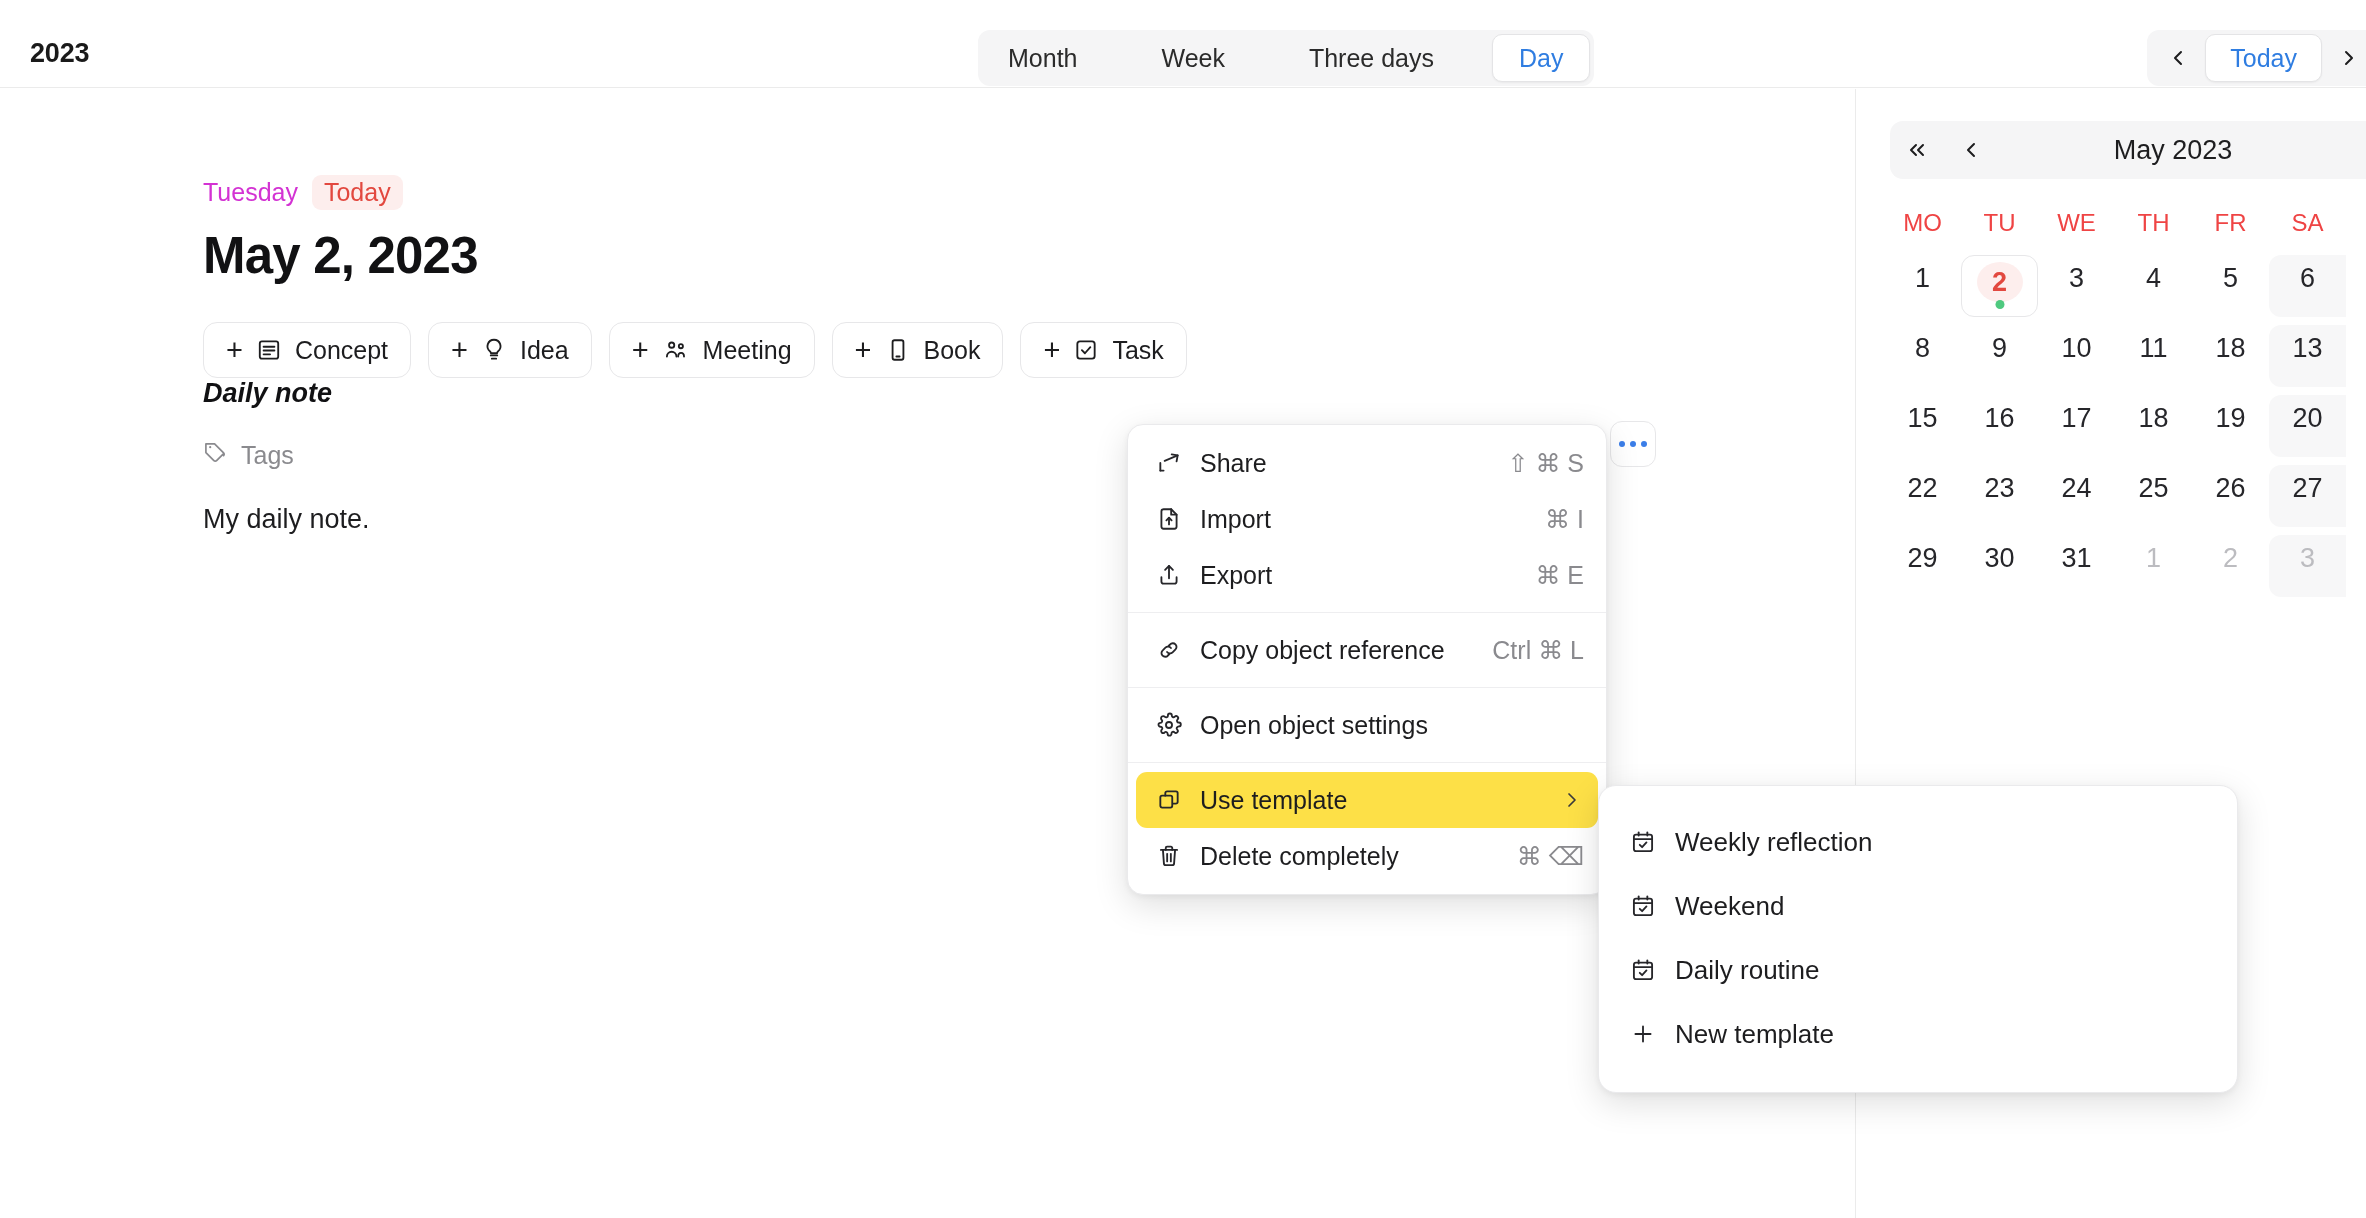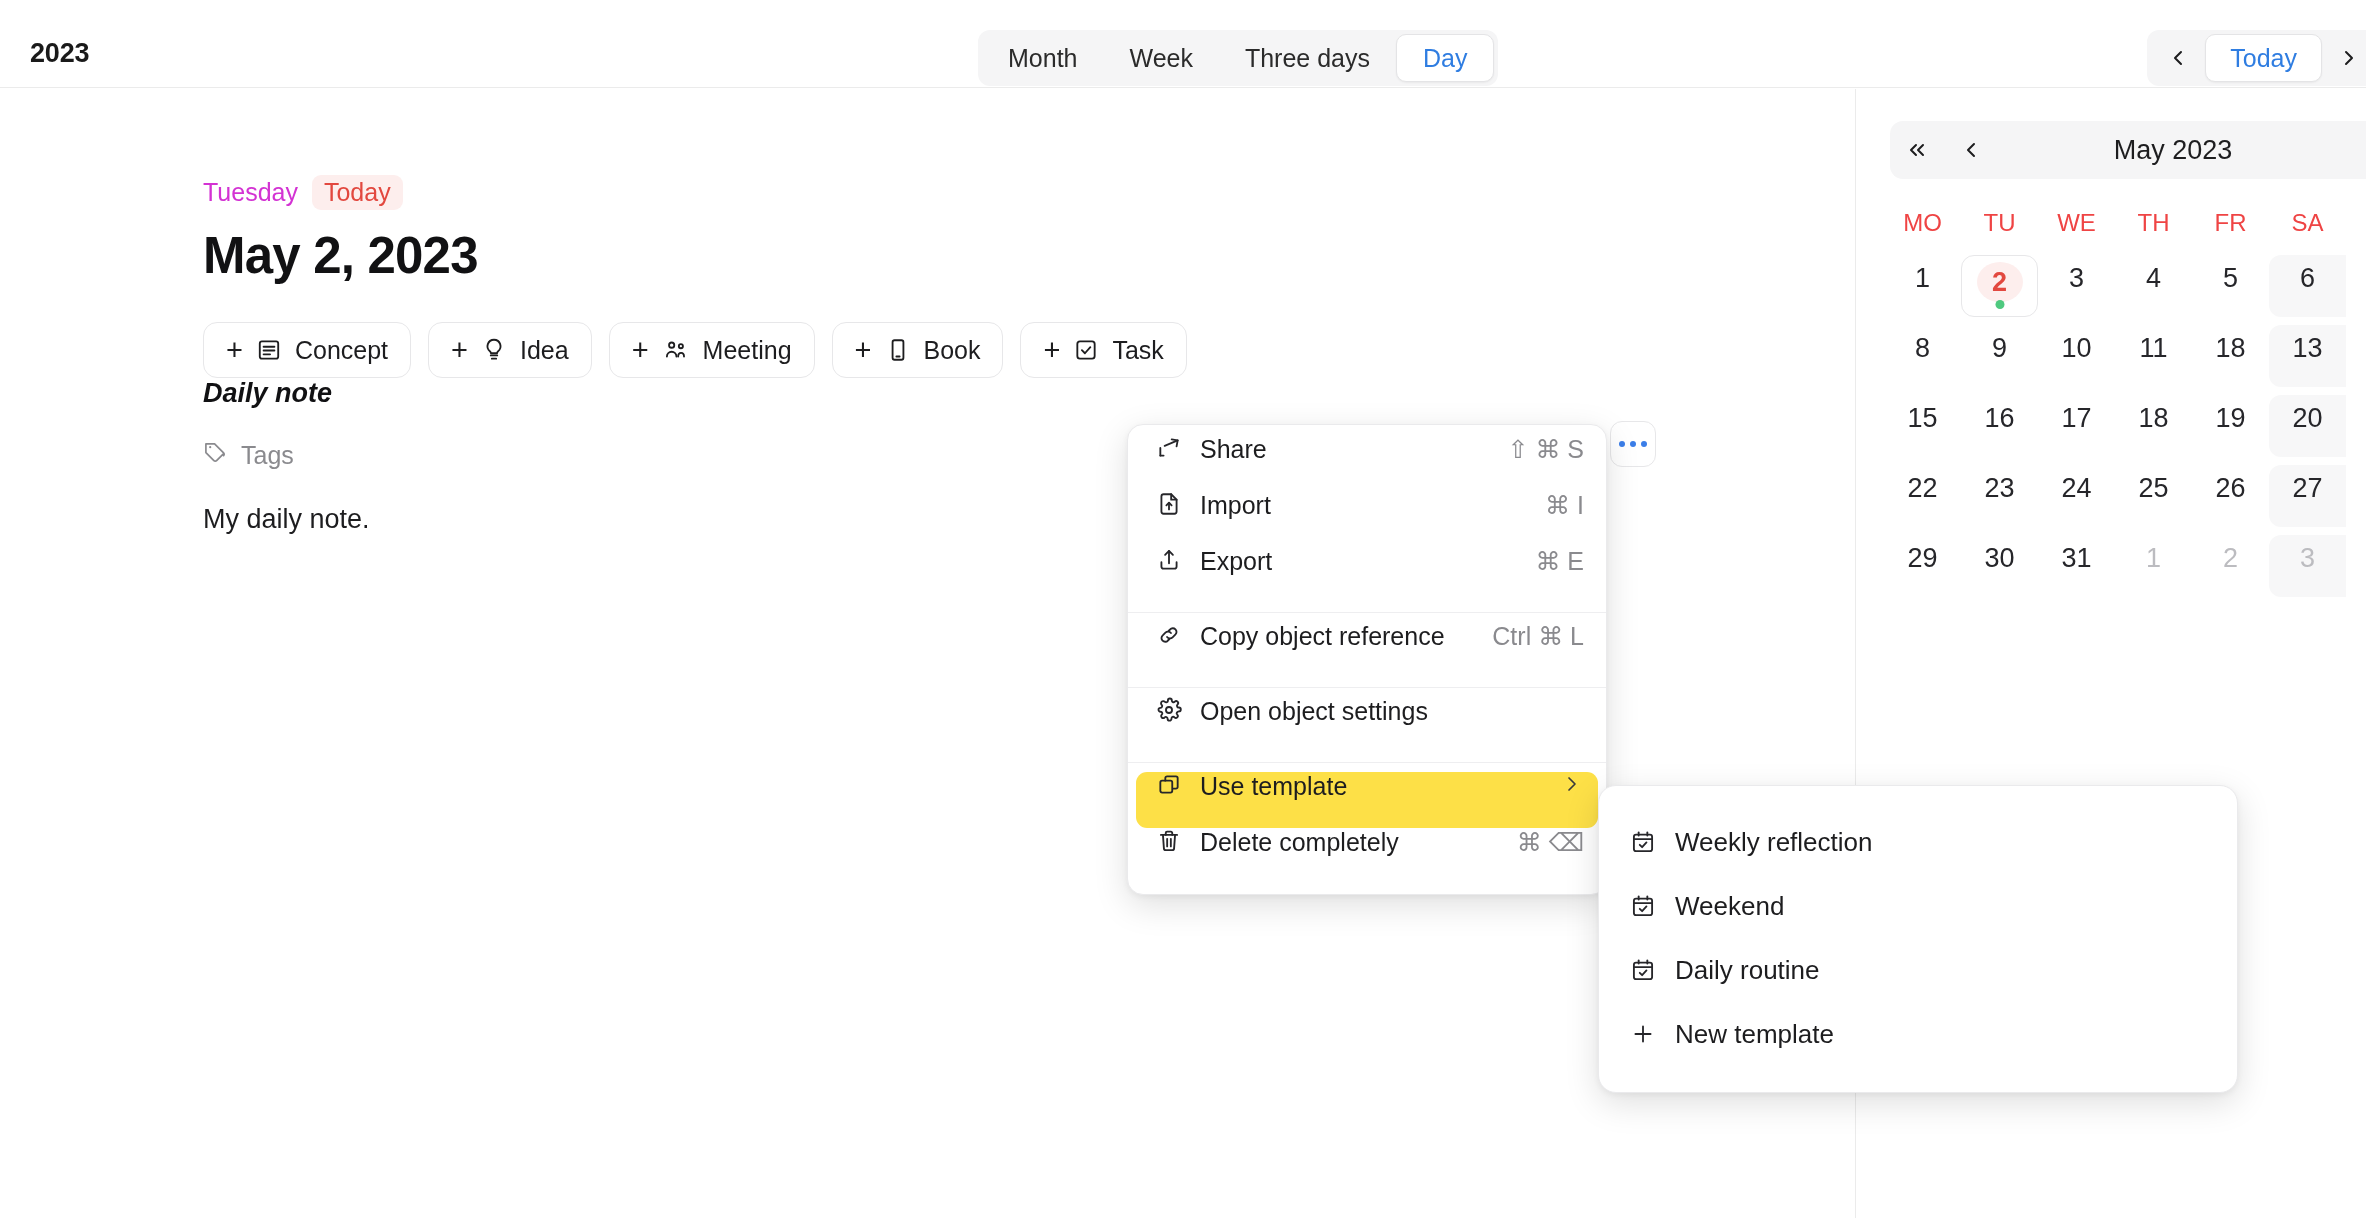--- a/index.html
+++ b/index.html
@@ -17,21 +17,21 @@
     position: absolute; left:0; top:0; width:2366px; height:88px;
     border-bottom: 1px solid #ebebeb;
   }
   .year-label {
     position:absolute; left:30px; top:38px;
     font-size:27px; font-weight:700; color:#1a1a1a; letter-spacing:-0.2px;
   }
   .seg-group {
     position:absolute; left:978px; top:30px;
     display:flex; align-items:center;
-    background:#f5f5f6; border-radius:12px; height:56px; padding:4px;
+    background:#f5f5f6; border-radius:12px; height:56px; padding:4px;gap:32px;
   }
   .seg {
     height:48px; padding:0 26px; border-radius:10px;
     display:flex; align-items:center; justify-content:center;
     font-size:25px; color:#2b2b2b; background:transparent;
     border:none; cursor:pointer; white-space:nowrap;
     font-family:"Liberation Sans", sans-serif;
   }
   .seg.active {
     background:#ffffff; color:#2f7de1; border:1px solid #e4e4e6;
@@ -102,21 +102,21 @@
   .dots-btn i { width:6px; height:6px; border-radius:50%; background:#3b7ee8; display:block; }
 
   
   .ctxmenu {
     position:absolute; left:1127px; top:424px; width:480px;
     background:#fff; border:1px solid #eaeaec; border-radius:16px;
     box-shadow:0 10px 34px rgba(0,0,0,.13), 0 2px 6px rgba(0,0,0,.05);
     padding:10px 0; z-index:40;
   }
   .mi {
-    display:flex; align-items:flex-start; height:56px; padding:0 14px 0 18px;
+    display:flex; align-items:center; height:56px; padding:0 14px 0 18px;
     margin:0 8px; border-radius:11px; cursor:pointer; gap:16px;
   }
   .mi.hover { background:#fde047; }
   .mi-ico { width:30px; display:flex; align-items:center; justify-content:center; color:#26262a; flex:0 0 30px; }
   .mi-label { font-size:25px; color:#1d1d1f; white-space:nowrap; }
   .mi-key { margin-left:auto; font-size:25px; color:#8a8a8e; white-space:nowrap; padding-left:12px; }
   .mi-arrow { margin-left:auto; color:#3a3a3c; display:flex; align-items:center; }
   .mdiv { height:1px; background:#eeeef0; margin:9px 0; }
 
   

